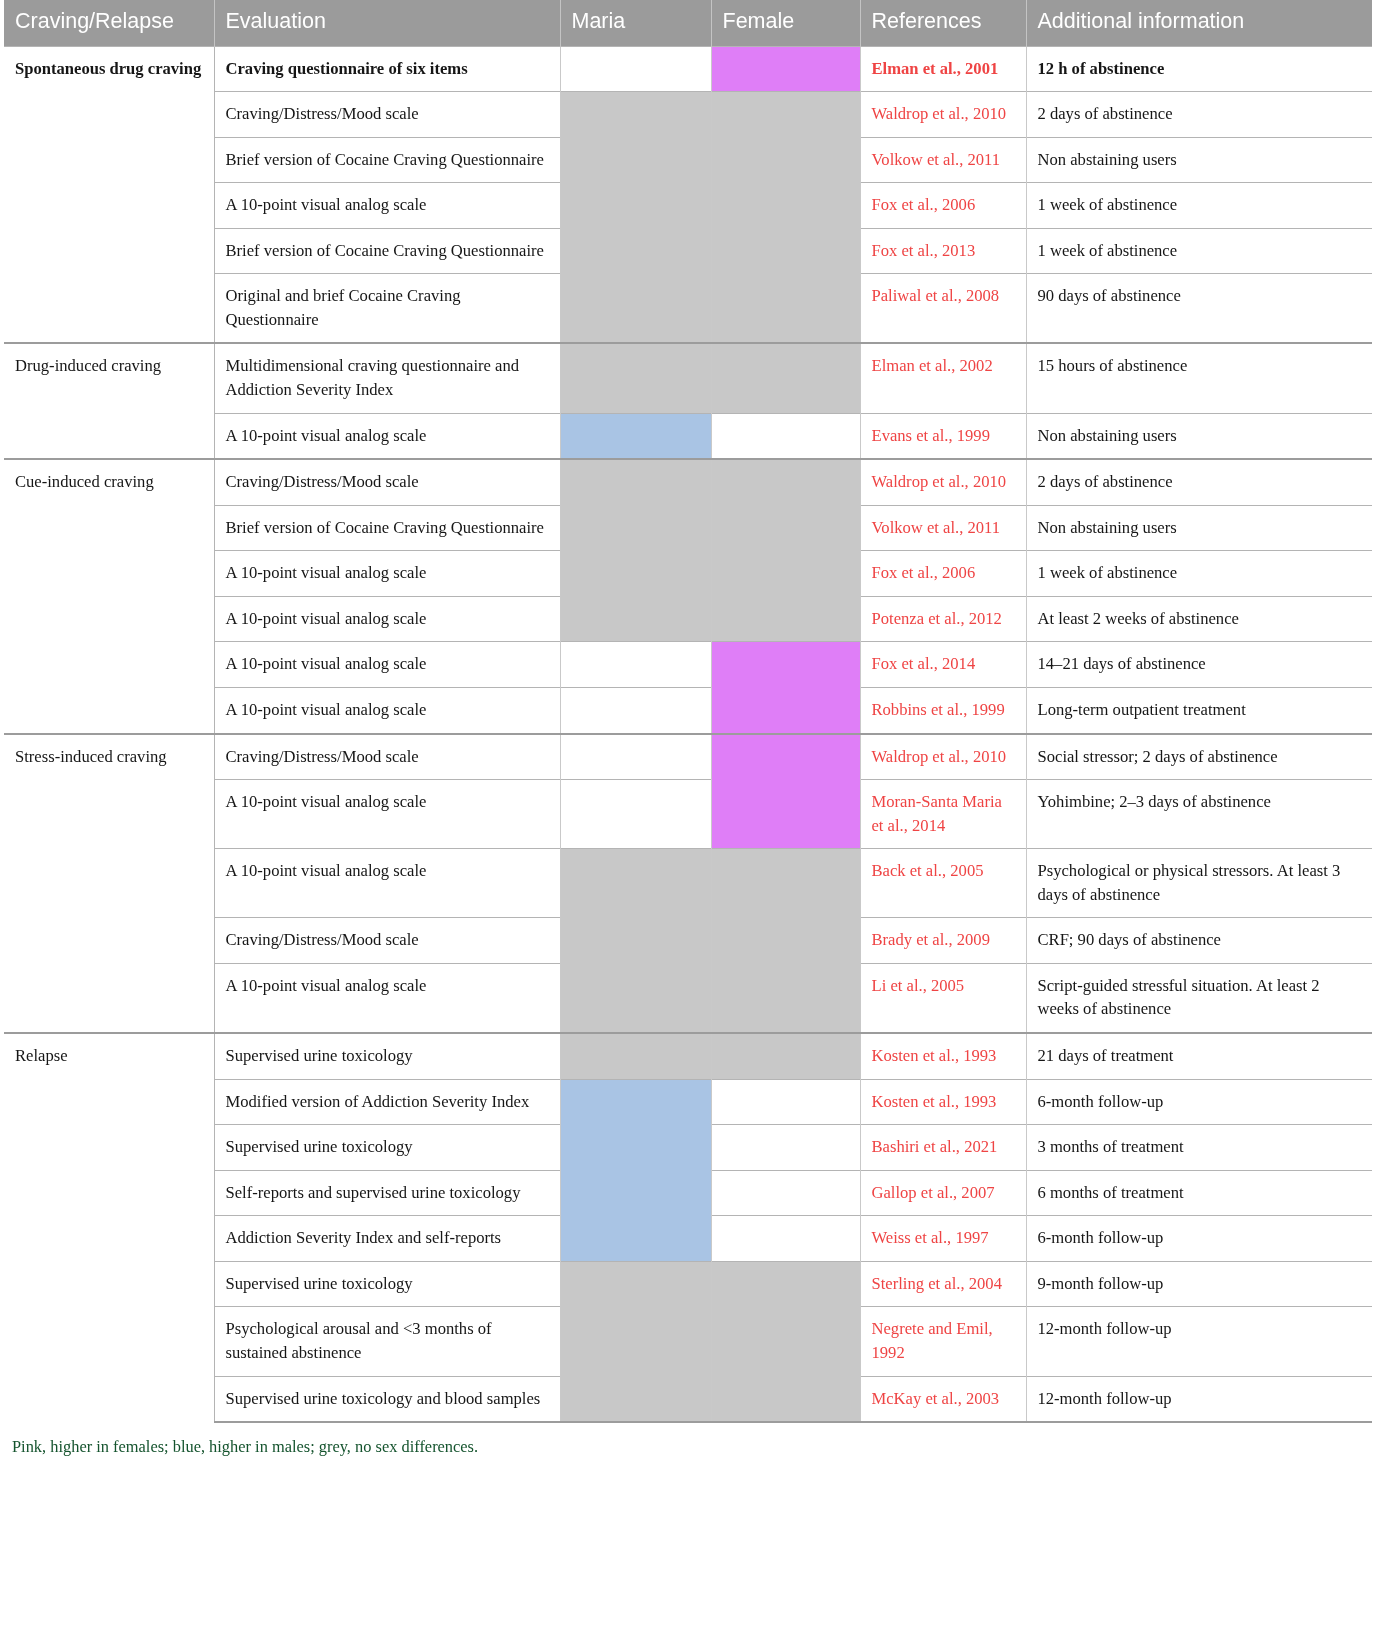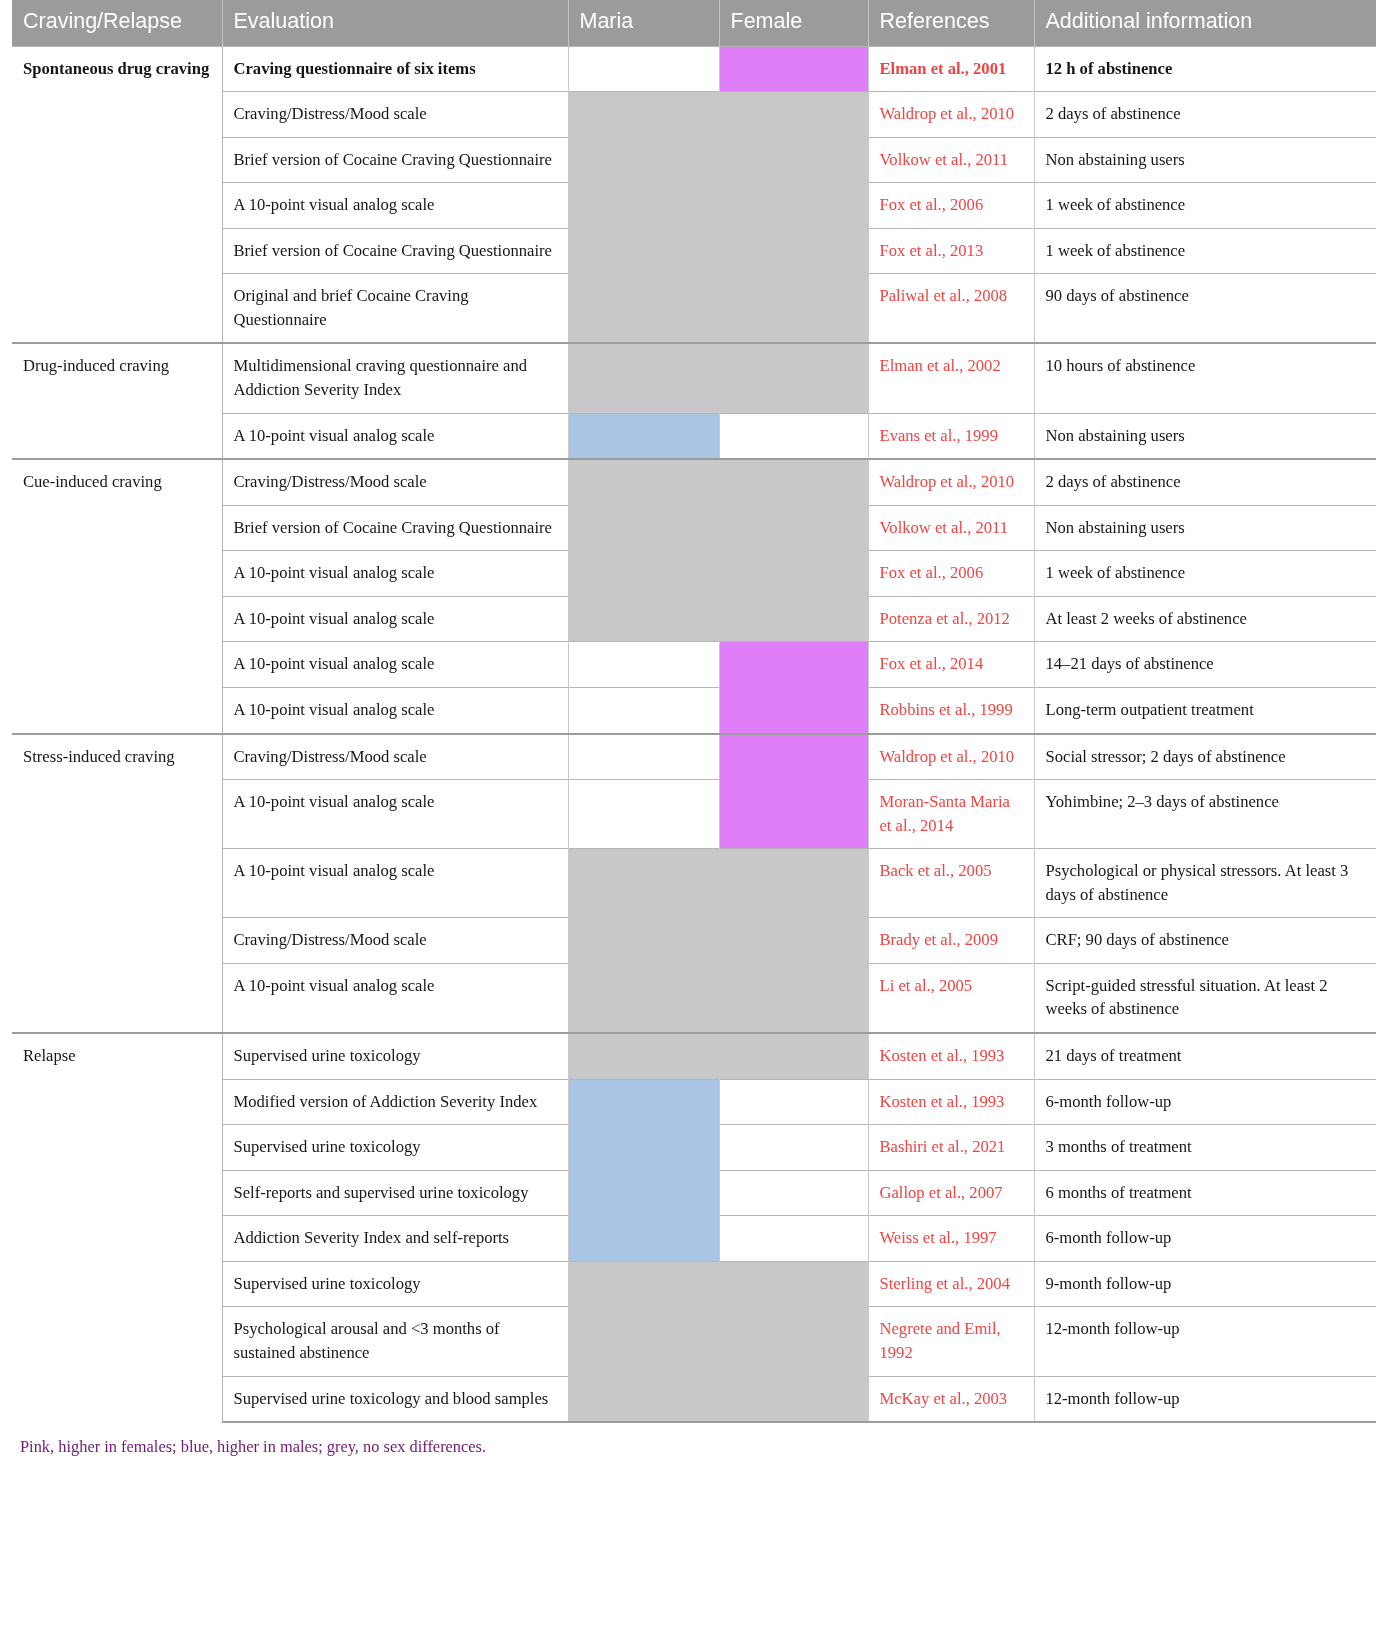--- a/index.html
+++ b/index.html
@@ -9,21 +9,21 @@
   }
   body {
     width: 1376px;
     font-family: "Liberation Serif", "DejaVu Serif", serif;
     color: #161616;
     -webkit-font-smoothing: antialiased;
   }
   .sheet {
     width: 1376px;
     box-sizing: border-box;
-    padding: 0 4px 0 12px;
+    padding: 0 4px 0 4px;
   }
   table.tbl {
     border-collapse: collapse;
     width: 1368px;
     table-layout: fixed;
   }
   table.tbl col.c-group    { width: 210px; }
   table.tbl col.c-eval     { width: 346px; }
   table.tbl col.c-male     { width: 151px; }
   table.tbl col.c-female   { width: 149px; }
@@ -78,21 +78,21 @@
 
   
   td.merge-up { border-top: 1px solid transparent; }
 
   tbody tr.last-row > td { border-bottom: 2px solid #9c9c9c; }
 
   .footnote {
     font-size: 16.4px;
     line-height: 1.3;
     padding: 13px 0 10px 8px;
-    color: #701a75;
+    color: #14532d;
   }
 </style>
 </head>
 <body>
 
 <div class="sheet">
   <table class="tbl">
     <colgroup>
       <col class="c-group">
         <col class="c-eval">
@@ -154,21 +154,21 @@
           <td class="sexcell fill-grey merge-up"></td>
           <td class="refs">Paliwal et al., 2008</td>
           <td>90 days of abstinence</td>
         </tr>
         <tr class="sec-start">
           <td class="group" rowspan="2">Drug-induced craving</td>
           <td>Multidimensional craving questionnaire and Addiction Severity Index</td>
           <td class="sexcell fill-grey merge-up"></td>
           <td class="sexcell fill-grey merge-up"></td>
           <td class="refs">Elman et al., 2002</td>
-          <td>10 hours of abstinence</td>
+          <td>15 hours of abstinence</td>
         </tr>
         <tr>
           <td>A 10-point visual analog scale</td>
           <td class="sexcell fill-blue"></td>
           <td class="sexcell fill-none"></td>
           <td class="refs">Evans et al., 1999</td>
           <td>Non abstaining users</td>
         </tr>
         <tr class="sec-start">
           <td class="group" rowspan="6">Cue-induced craving</td>

